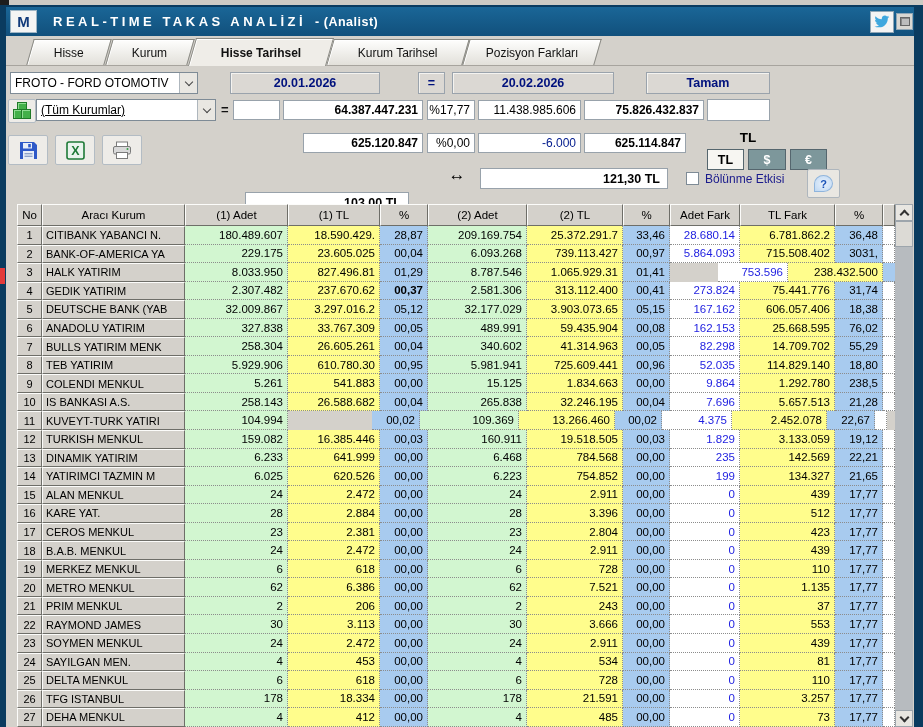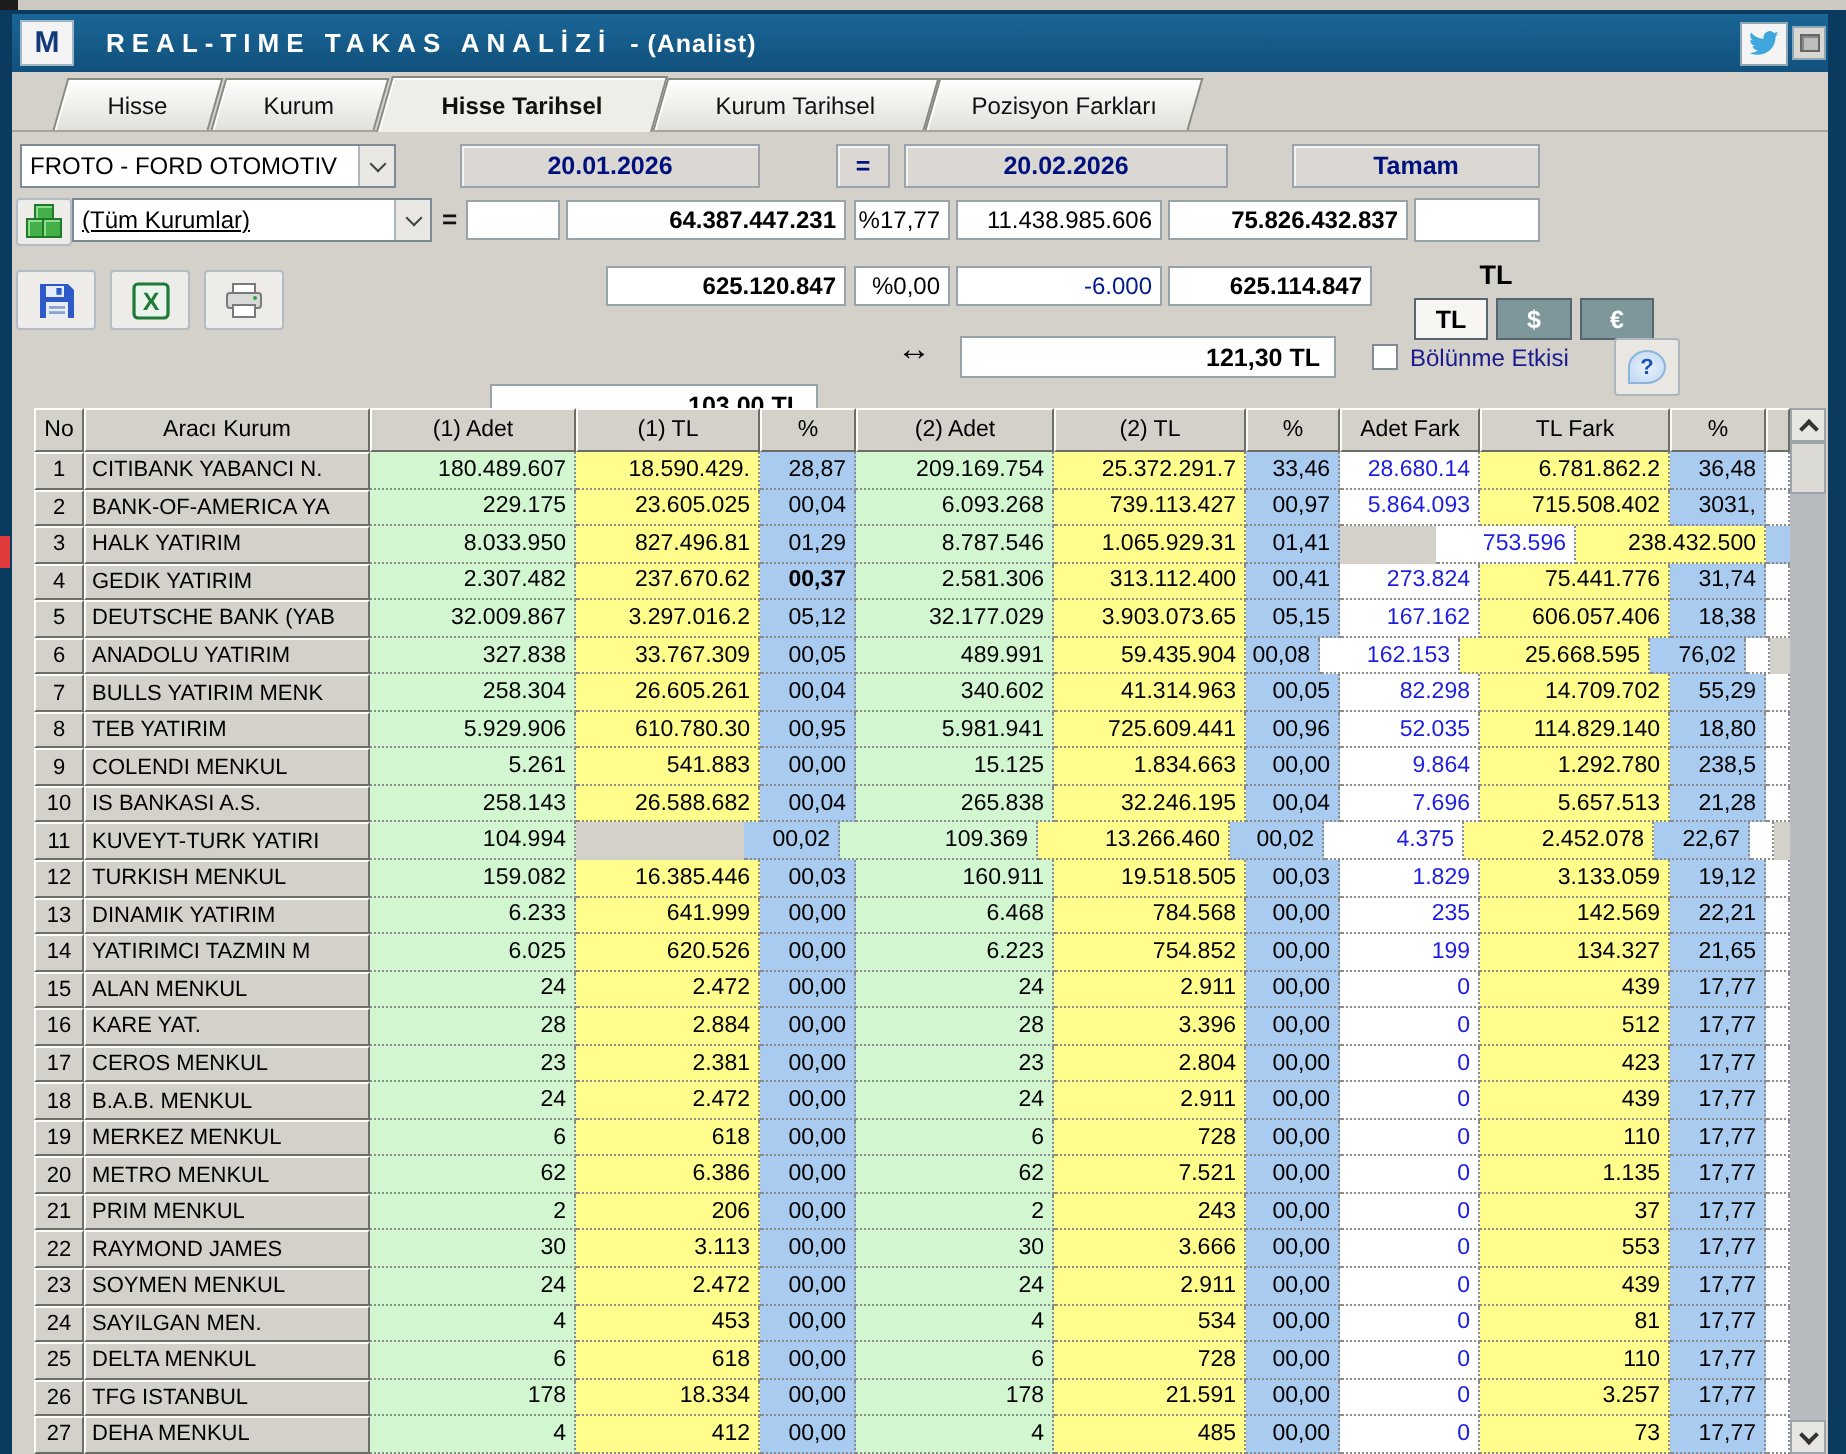--- a/index.html
+++ b/index.html
@@ -356,21 +356,21 @@
             <div class="cell c-sliver" style="width: 12px;"></div>
           </div>
           <div class="trow">
             <div class="cell c-no" style="width: 25px;">6</div>
             <div class="cell c-name" style="width: 143px;">ANADOLU YATIRIM</div>
             <div class="cell num c-g" style="width: 103px;">327.838</div>
             <div class="cell num c-y" style="width: 92px;">33.767.309</div>
             <div class="cell num c-b" style="width: 48px;">00,05</div>
             <div class="cell num c-g" style="width: 99px;">489.991</div>
             <div class="cell num c-y" style="width: 96px;">59.435.904</div>
-            <div class="cell num c-b" style="width: 37px;">00,08</div>
+            <div class="cell num c-b" style="width: 47px;">00,08</div>
             <div class="cell num c-w" style="width: 70px;">162.153</div>
             <div class="cell num c-y" style="width: 95px;">25.668.595</div>
             <div class="cell num c-b" style="width: 48px;">76,02</div>
             <div class="cell c-sliver" style="width: 12px;"></div>
           </div>
           <div class="trow">
             <div class="cell c-no" style="width: 25px;">7</div>
             <div class="cell c-name" style="width: 143px;">BULLS YATIRIM MENK</div>
             <div class="cell num c-g" style="width: 103px;">258.304</div>
             <div class="cell num c-y" style="width: 92px;">26.605.261</div>

